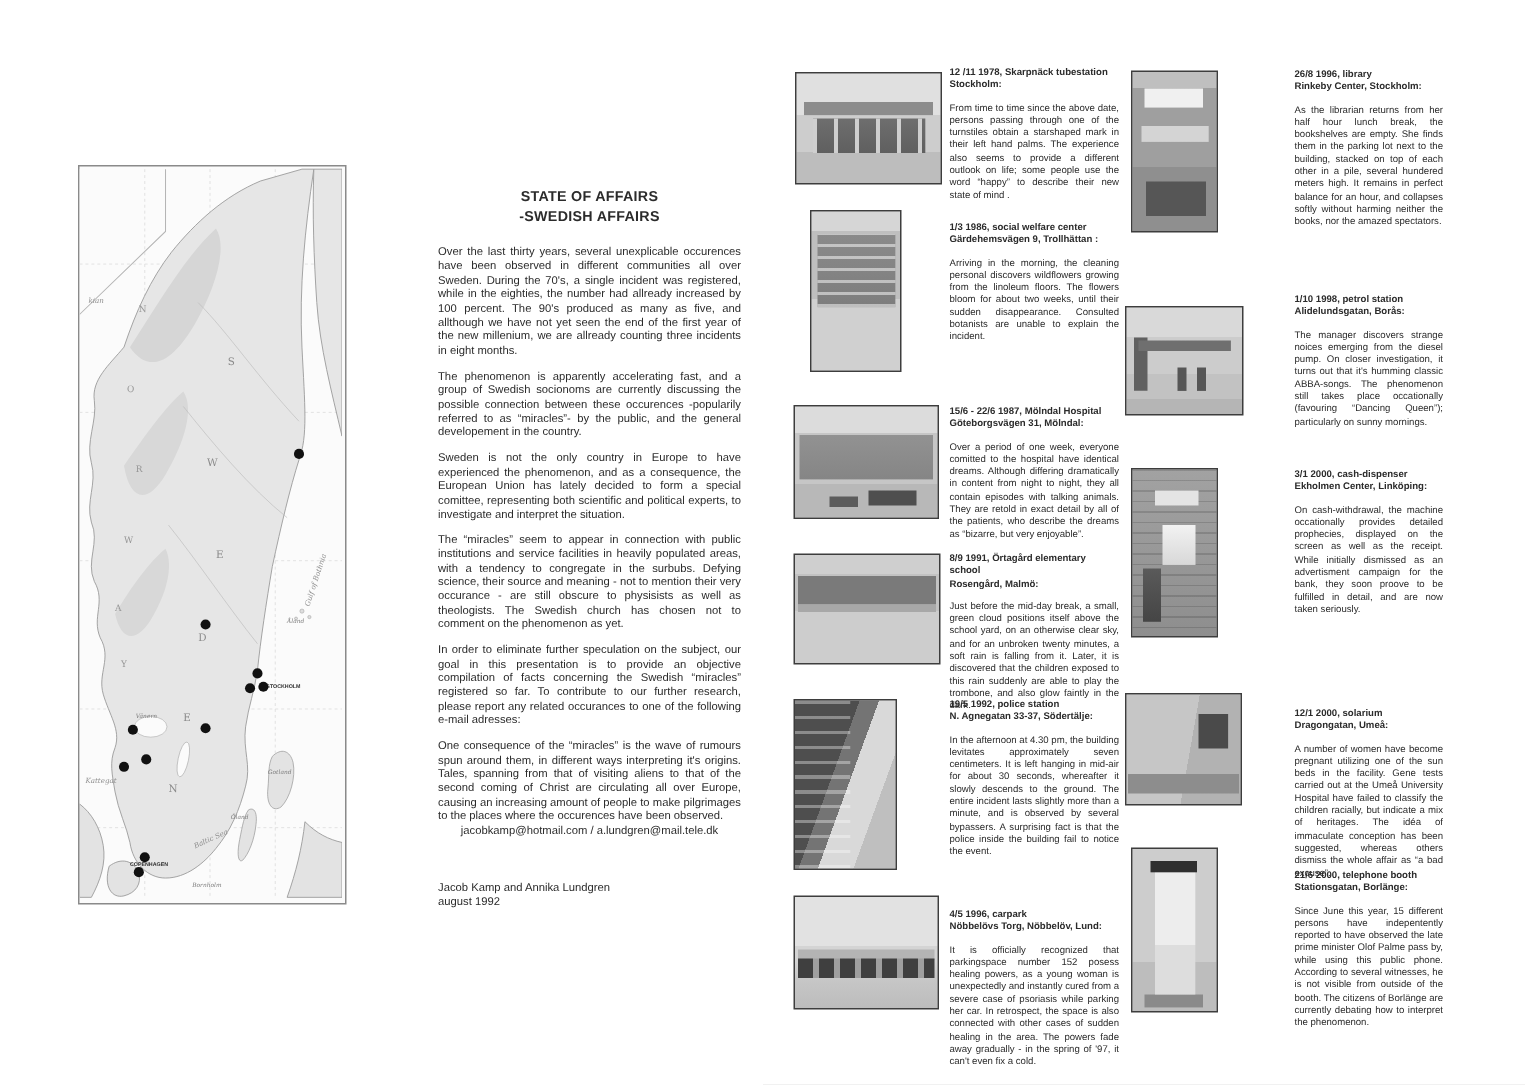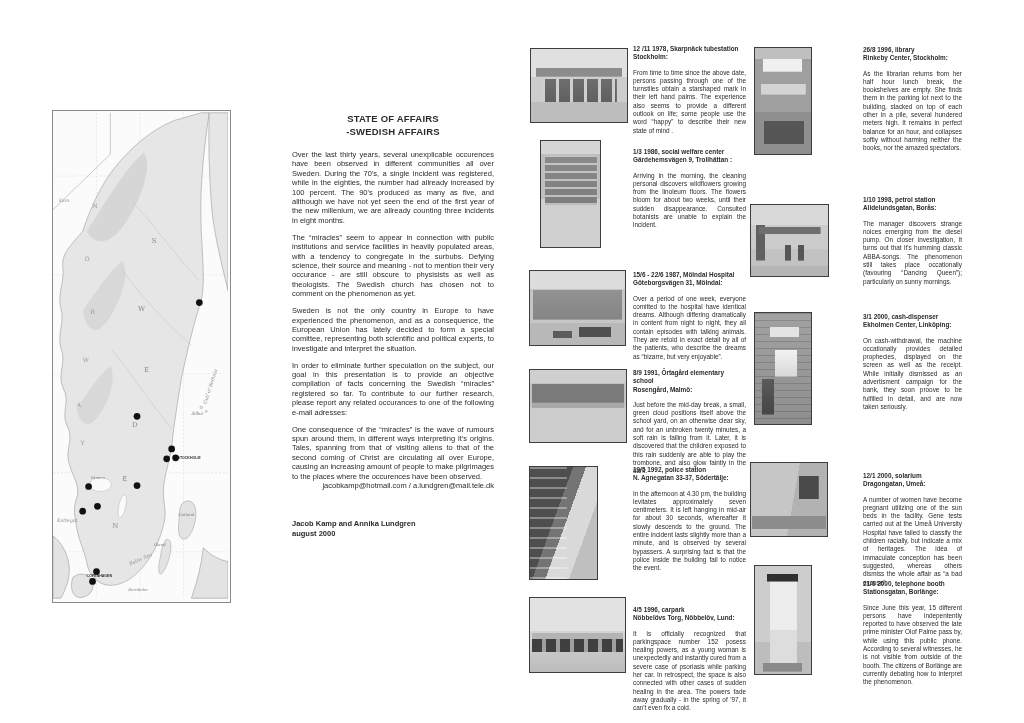--- a/index.html
+++ b/index.html
@@ -10,26 +10,26 @@
   #map{position:absolute;left:52px;top:110px;width:177px;height:491px;border:1px solid #8a8a8a;background:#fbfbfb;}
   #map svg{display:block;}
   .mdot{fill:#111;}
   .ml-country{font:7px "DejaVu Serif",serif;fill:#8a8a8a;letter-spacing:1px;}
   .ml-country2{font:6px "DejaVu Serif",serif;fill:#979797;}
   .ml-sea{font:italic 4.8px "DejaVu Serif",serif;fill:#8f8f8f;}
   .ml-city{font:bold 3.6px "Liberation Sans",sans-serif;fill:#2f2f2f;}
   .ml-isl{font:italic 4px "DejaVu Serif",serif;fill:#7d7d7d;}
 
   
-  #article{position:absolute;left:292px;top:112px;width:202px;font-size:7.5px;line-height:9.4px;}
+  #article{position:absolute;left:292px;top:125px;width:202px;font-size:7.5px;line-height:9.4px;}
   #article .title{font-weight:bold;font-size:9.5px;line-height:13px;text-align:center;margin-bottom:12px;letter-spacing:.2px;}
   #article p{margin:0 0 7.5px 0;text-align:justify;}
-  #article .email{text-align:right;margin-top:-7.5px;}
+  #article .email{text-align:center;margin-top:-7.5px;}
   #article .sig{margin-top:29px;}
-  #article .sig div{line-height:9.4px;font-weight:bold;}
+  #article .sig div{line-height:9.4px;}
 
   
   .entry{position:absolute;font-size:6.4px;line-height:8.3px;}
   .e-head{font-weight:bold;}
   .e-body{margin-top:7px;text-align:justify;}
 
   
   .photo{position:absolute;border:1px solid #3d3d3d;box-sizing:border-box;}
   #ph-tube{background:
     linear-gradient(#8c8c8c,#8c8c8c) 50% 30%/90% 12% no-repeat,
@@ -171,28 +171,29 @@
         </g>
     </svg>
   </div>
 
   <div id="article">
     <div class="title">
       <div>STATE OF AFFAIRS</div>
       <div>-SWEDISH AFFAIRS</div>
     </div>
     <p>Over the last thirty years, several unexplicable occurences have been observed in different communities all over Sweden. During the 70's, a single incident was registered, while in the eighties, the number had allready increased by 100 percent. The 90's produced as many as five, and allthough we have not yet seen the end of the first year of the new millenium, we are allready counting three incidents in eight months.</p>
+    <p>The phenomenon is apparently accelerating fast, and a group of Swedish socionoms are currently discussing the possible connection between these occurences -popularily referred to as “miracles”- by the public, and the general developement in the country.</p>
+    <p>Sweden is not the only country in Europe to have experienced the phenomenon, and as a consequence, the European Union has lately decided to form a special comittee, representing both scientific and political experts, to investigate and interpret the situation.</p>
     <p>The “miracles” seem to appear in connection with public institutions and service facilities in heavily populated areas, with a tendency to congregate in the surbubs. Defying science, their source and meaning - not to mention their very occurance - are still obscure to physisists as well as theologists. The Swedish church has chosen not to comment on the phenomenon as yet.</p>
-    <p>Sweden is not the only country in Europe to have experienced the phenomenon, and as a consequence, the European Union has lately decided to form a special comittee, representing both scientific and political experts, to investigate and interpret the situation.</p>
     <p>In order to eliminate further speculation on the subject, our goal in this presentation is to provide an objective compilation of facts concerning the Swedish “miracles” registered so far. To contribute to our further research, please report any related occurances to one of the following e-mail adresses:</p>
     <p>One consequence of the “miracles” is the wave of rumours spun around them, in different ways interpreting it's origins. Tales, spanning from that of visiting aliens to that of the second coming of Christ are circulating all over Europe, causing an increasing amount of people to make pilgrimages to the places where the occurences have been observed.</p>
     <p class="email">jacobkamp@hotmail.com  /  a.lundgren@mail.tele.dk</p>
     <div class="sig">
       <div>Jacob Kamp and Annika Lundgren</div>
-      <div>august 2000</div>
+      <div>august 1992</div>
     </div>
   </div>
 
   <div class="photo" id="ph-tube" style="left:530px;top:48px;width:98px;height:75px"></div>
   <div class="photo" id="ph-welfare" style="left:540px;top:140px;width:61px;height:108px"></div>
   <div class="photo" id="ph-hospital" style="left:529px;top:270px;width:97px;height:76px"></div>
   <div class="photo" id="ph-school" style="left:529px;top:369px;width:98px;height:74px"></div>
   <div class="photo" id="ph-police" style="left:529px;top:466px;width:69px;height:114px"></div>
   <div class="photo" id="ph-carpark" style="left:529px;top:597px;width:97px;height:76px"></div>
 

